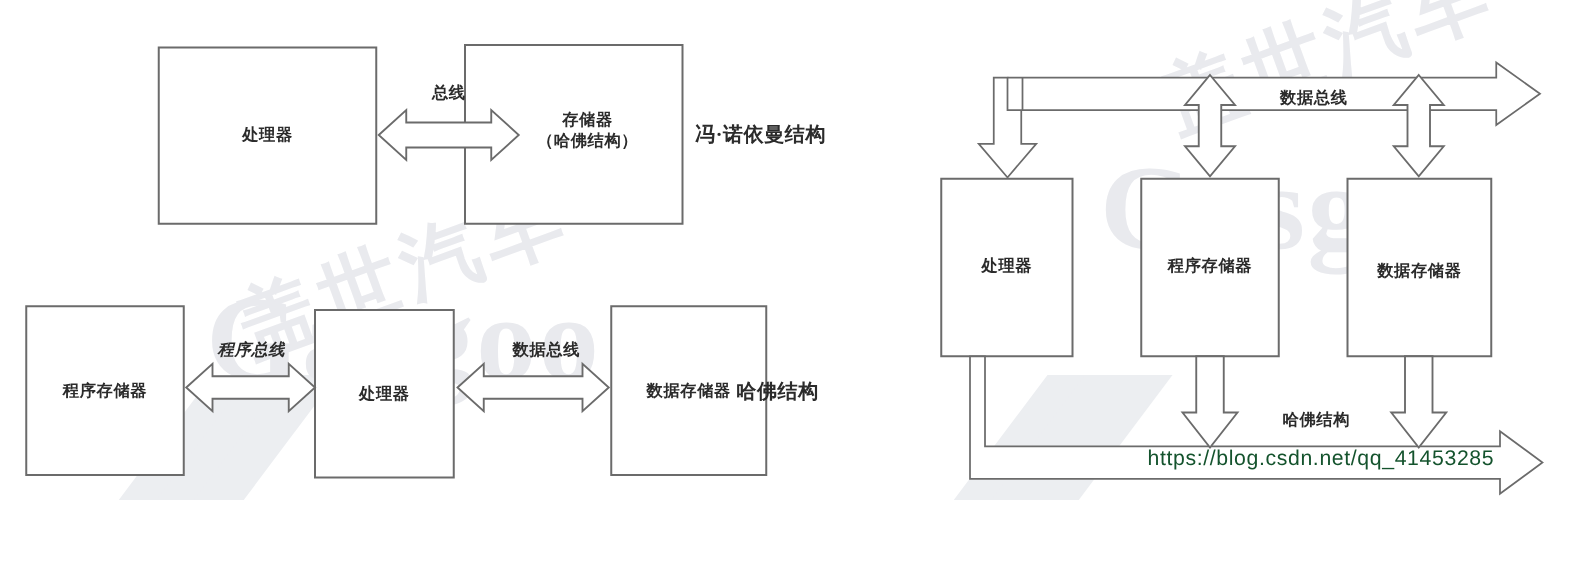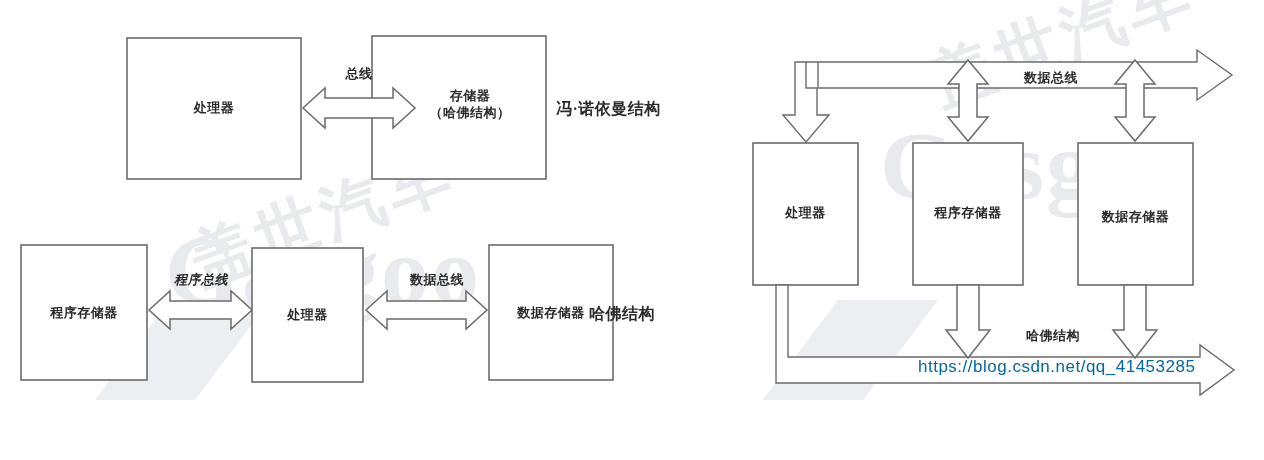--- a/index.html
+++ b/index.html
@@ -35,21 +35,21 @@
     color:#e9eaee;
     font-family:"Liberation Serif","DejaVu Serif",serif;
     font-weight:700;
     white-space:nowrap;
     user-select:none;
   }
   .wm-cn{font-size:63px;letter-spacing:6px;transform:rotate(-20deg);}
   .wm-en{font-size:96px;letter-spacing:2px;}
   .wm-url{
     position:absolute;
-    color:#0369a1;
+    color:#14532d;
     font-family:"Liberation Sans","DejaVu Sans",sans-serif;
     font-size:17px;
     letter-spacing:0.5px;
     white-space:nowrap;
     pointer-events:none;
     user-select:none;
   }
 </style>
 </head>
 <body>

